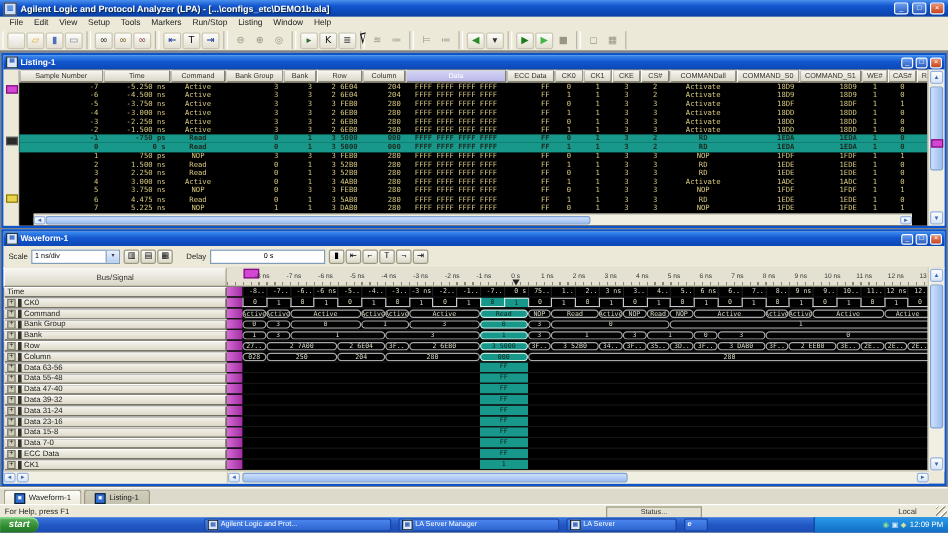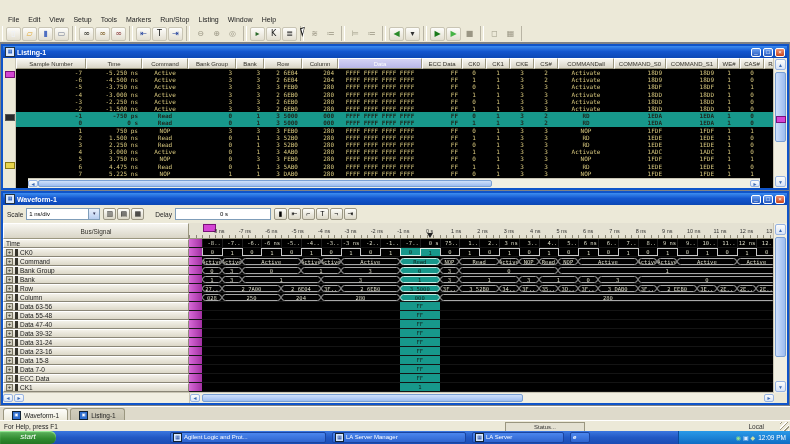--- a/index.html
+++ b/index.html
@@ -130,39 +130,46 @@
   #statusbar{position:absolute;left:0;top:420px;right:0;height:11px;background:#ece9d8;
     border-top:1px solid #fff;font-size:6.5px;color:#222;}
   #sb-help{position:absolute;left:4px;top:2px;}
   #sb-status{position:absolute;left:505px;top:1px;width:78px;height:8px;border:1px solid #9a967f;
     background:#e4e1d2;text-align:center;font-size:6px;line-height:8px;color:#333;}
   #sb-local{position:absolute;right:26px;top:2px;color:#333;}
   #sb-grip{position:absolute;right:1px;bottom:1px;width:9px;height:9px;
     background:repeating-linear-gradient(135deg,#fff 0 1px,#9a967f 1px 2px,transparent 2px 4px);}
   #taskbar{position:absolute;left:0;top:431px;right:0;height:13px;
     background:linear-gradient(180deg,#3b77e0 0%,#2258c4 50%,#1a4cb4 100%);}
-  #start-btn{position:absolute;left:0;top:0;width:56px;height:13px;border-radius:0 6px 6px 0;
+  #start-btn{position:absolute;left:0;top:0;width:32px;height:13px;border-radius:0 6px 6px 0;
     background:linear-gradient(180deg,#61b561,#2f8a2f 60%,#247524);color:#fff;font-size:8px;font-style:italic;
-    font-weight:normal;text-align:center;line-height:12px;box-shadow:inset 0 1px 1px #9e9;}
+    font-weight:bold;text-align:center;line-height:12px;box-shadow:inset 0 1px 1px #9e9;}
   .taskbtn{position:absolute;top:1px;height:11px;border-radius:2px;background:linear-gradient(#4b86ee,#2e64cf);
     border:1px solid #1a44a0;color:#fff;font-size:6px;line-height:9px;padding:0 3px 0 2px;box-sizing:border-box;
     display:flex;align-items:center;gap:2px;overflow:hidden;white-space:nowrap;}
   .taskbtn .ticon{width:7px;height:7px;flex:none;background:#d8e8ff;border:1px solid #123;color:#1a44a0;
     font-size:5px;line-height:6px;text-align:center;}
   #tray{position:absolute;right:0;top:0;width:112px;height:13px;
     background:linear-gradient(180deg,#2a9ae8,#0f6cc4);border-left:1px solid #0a4a9a;
     display:flex;align-items:center;justify-content:flex-end;gap:3px;padding-right:4px;box-sizing:border-box;}
   .tray-ic{font-size:6px;line-height:6px;}
   #clock{color:#fff;font-size:6.5px;}
 </style>
 </head>
 <body>
 
 <div id="app">
 
+  <div id="titlebar">
+    <span id="app-icon">▦</span>
+    <span class="ttl">Agilent Logic and Protocol Analyzer (LPA) - [...\configs_etc\DEMO1b.ala]</span>
+    <span class="capbtn">_</span>
+    <span class="capbtn">□</span>
+    <span class="capbtn close">×</span>
+  </div>
 
   <div id="menubar">
       <span class="menu-item">File</span>
       <span class="menu-item">Edit</span>
       <span class="menu-item">View</span>
       <span class="menu-item">Setup</span>
       <span class="menu-item">Tools</span>
       <span class="menu-item">Markers</span>
       <span class="menu-item">Run/Stop</span>
       <span class="menu-item">Listing</span>

